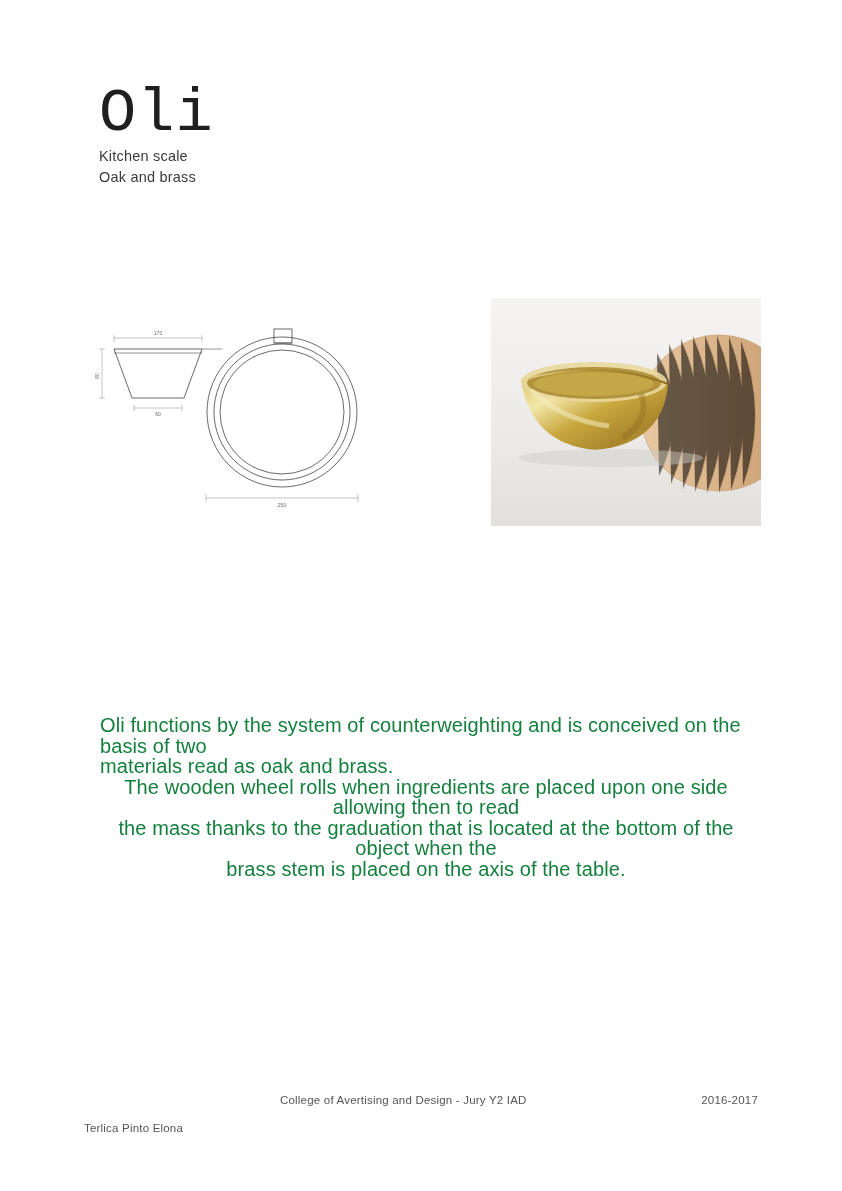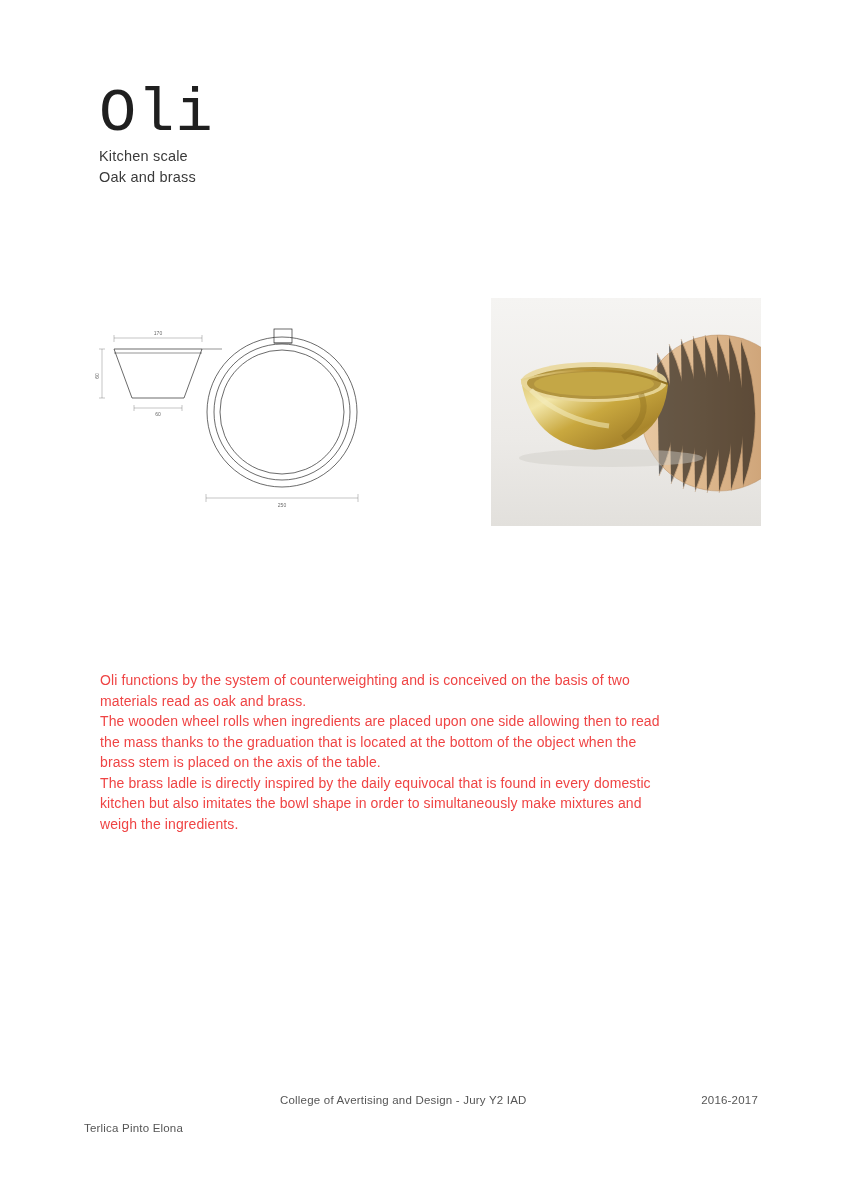--- a/index.html
+++ b/index.html
@@ -57,30 +57,30 @@
     height: 228px;
     overflow: hidden;
     background: #f2f1ef;
   }
   .photo svg { display: block; }
 
   
   .body-copy {
     position: absolute;
     left: 100px;
-    top: 670px;
+    top: 715px;
     width: 652px;
-    font-size: 14px;
+    font-size: 20px;
     line-height: 20.5px;
     font-weight: 300;
-    color: #ef4444;
+    color: #15803d;
     letter-spacing: 0.1px;
   }
   .body-copy p { margin: 0; }
-  .body-copy p + p { margin-top: 0px; }
+  .body-copy p + p { margin-top: 0px; text-align: center; }
 
   
   .footer {
     position: absolute;
     left: 84px;
     right: 84px;
     top: 1094px;
     height: 16px;
     font-size: 11.5px;
     font-weight: 300;
@@ -206,24 +206,19 @@
 <div class="body-copy">
   <p>
     <span>Oli functions by the system of counterweighting and is conceived on the basis of two</span><br>
     <span>materials read as oak and brass.</span>
   </p>
   <p>
     <span>The wooden wheel rolls when ingredients are placed upon one side allowing then to read</span><br>
     <span>the mass thanks to the graduation that is located at the bottom of the object when the</span><br>
     <span>brass stem is placed on the axis of the table.</span>
   </p>
-  <p>
-    <span>The brass ladle is directly inspired by the daily equivocal that is found in every domestic</span><br>
-    <span>kitchen but also imitates the bowl shape in order to simultaneously make mixtures and</span><br>
-    <span>weigh the ingredients.</span>
-  </p>
 </div>
 
 <div class="footer">
   <span class="f-left">Terlica Pinto Elona</span>
   <span class="f-center">College of Avertising and Design - Jury Y2 IAD</span>
   <span class="f-right">2016-2017</span>
 </div>
 
 </body></html>

